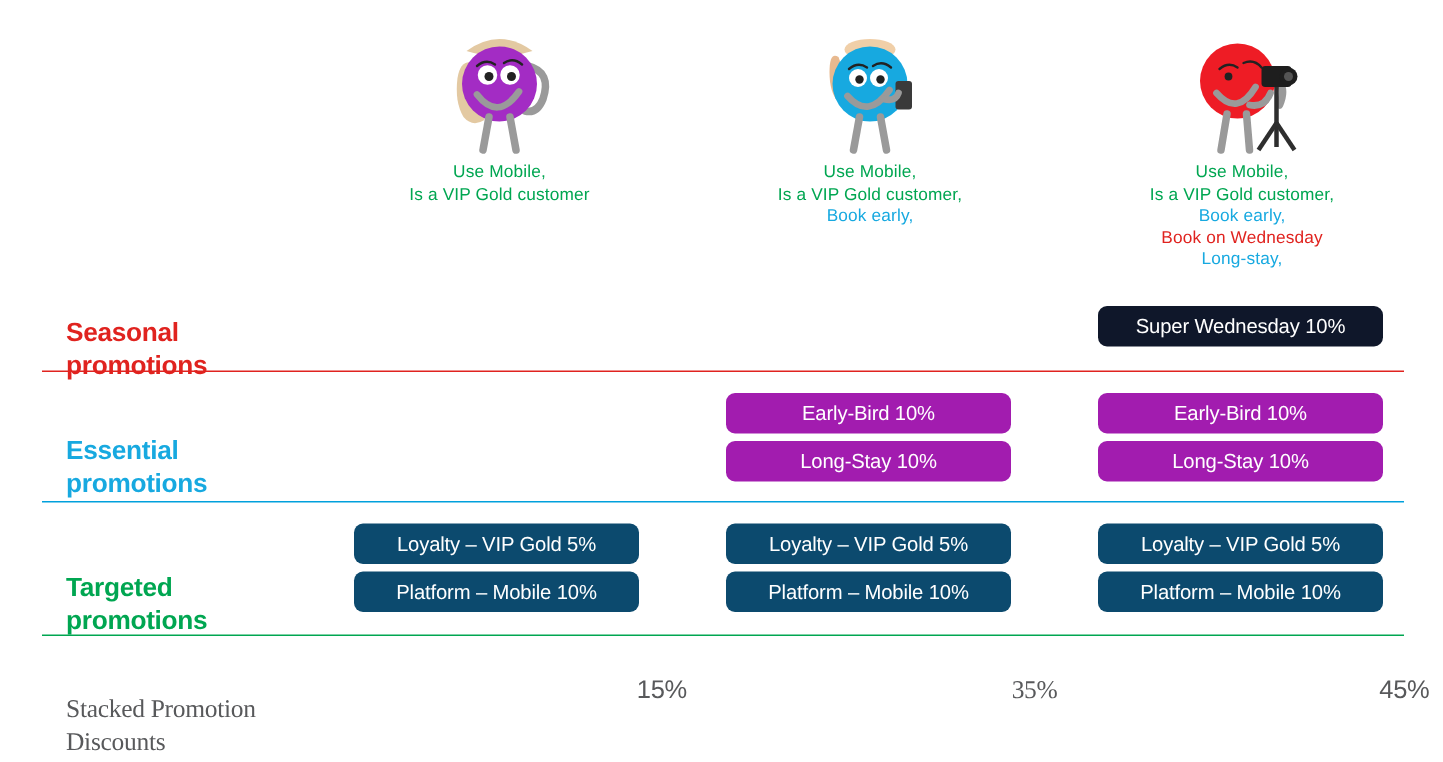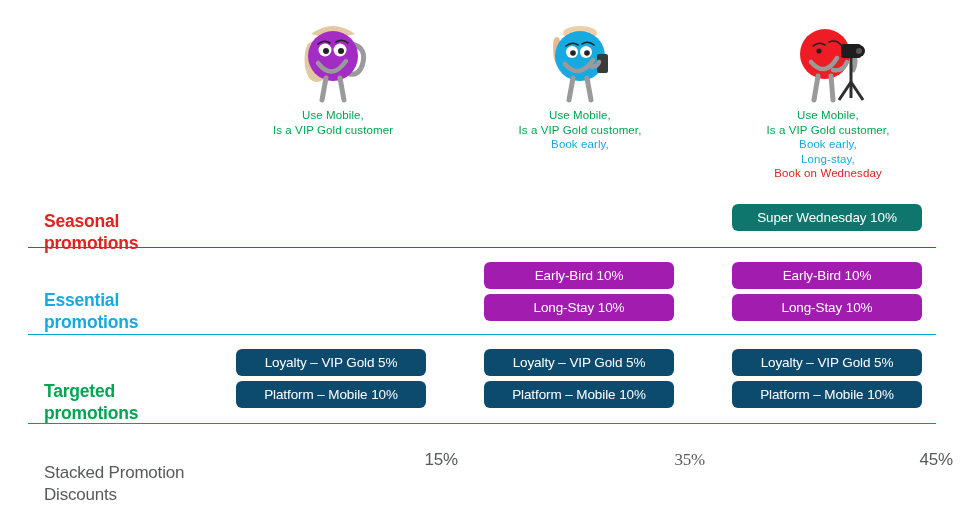--- a/index.html
+++ b/index.html
@@ -57,20 +57,21 @@
     font-size: 17.5px;
     font-weight: bold;
     line-height: 22px;
     letter-spacing: -0.2px;
     margin-top: 24px;
   }
   .row-label.plain {
     font-weight: normal;
     color: #58595b;
     font-size: 17px;
+    font-family: Liberation Serif, serif;
   }
 
   .divider {
     position: absolute;
     left: 28px;
     width: 908px;
     height: 1.4px;
   }
   .d-red   { background: #e0231f; }
   .d-blue  { background: #00a0dc; }
@@ -83,21 +84,21 @@
     height: 27px;
     border-radius: 6px;
     color: #ffffff;
     font-size: 13.5px;
     letter-spacing: -0.1px;
     display: flex;
     align-items: center;
     justify-content: center;
     white-space: nowrap;
   }
-  .p-red   { background: #0f766e; }
+  .p-red   { background: #0f172a; }
   .p-blue  { background: #a21caf; }
   .p-green { background: #0c4a6e; }
 
   
   .total {
     position: absolute;
     width: 250px;
     text-align: right;
     font-size: 17px;
     color: #58595b;
@@ -176,22 +177,22 @@
             <path d="M78 74 L90 92" stroke="#2e2e2e" stroke-width="3"></path>
             <path d="M60 62 q10 2 14 -8" stroke="#9a9a9a" stroke-width="4.5" fill="none" stroke-linecap="round"></path>
             <path d="M45 68 L41 92" stroke="#9a9a9a" stroke-width="5" stroke-linecap="round"></path>
             <path d="M58 68 L60 92" stroke="#9a9a9a" stroke-width="5" stroke-linecap="round"></path>
           </svg>
         </div>
         <div class="persona-lines">
           <div class="persona-line c-green">Use Mobile,</div>
           <div class="persona-line c-green">Is a VIP Gold customer,</div>
           <div class="persona-line c-blue">Book early,</div>
+          <div class="persona-line c-red">Book on Wednesday</div>
           <div class="persona-line c-blue">Long-stay,</div>
-          <div class="persona-line c-red">Book on Wednesday</div>
         </div>
       </div>
     </div>
 
   <div id="rows">
       <div class="row-label" style="top: 186px; color: rgb(224, 35, 31);">
         <div>Seasonal</div>
         <div>promotions</div>
       </div>
       <div class="divider d-red" style="top: 247px;"></div>

